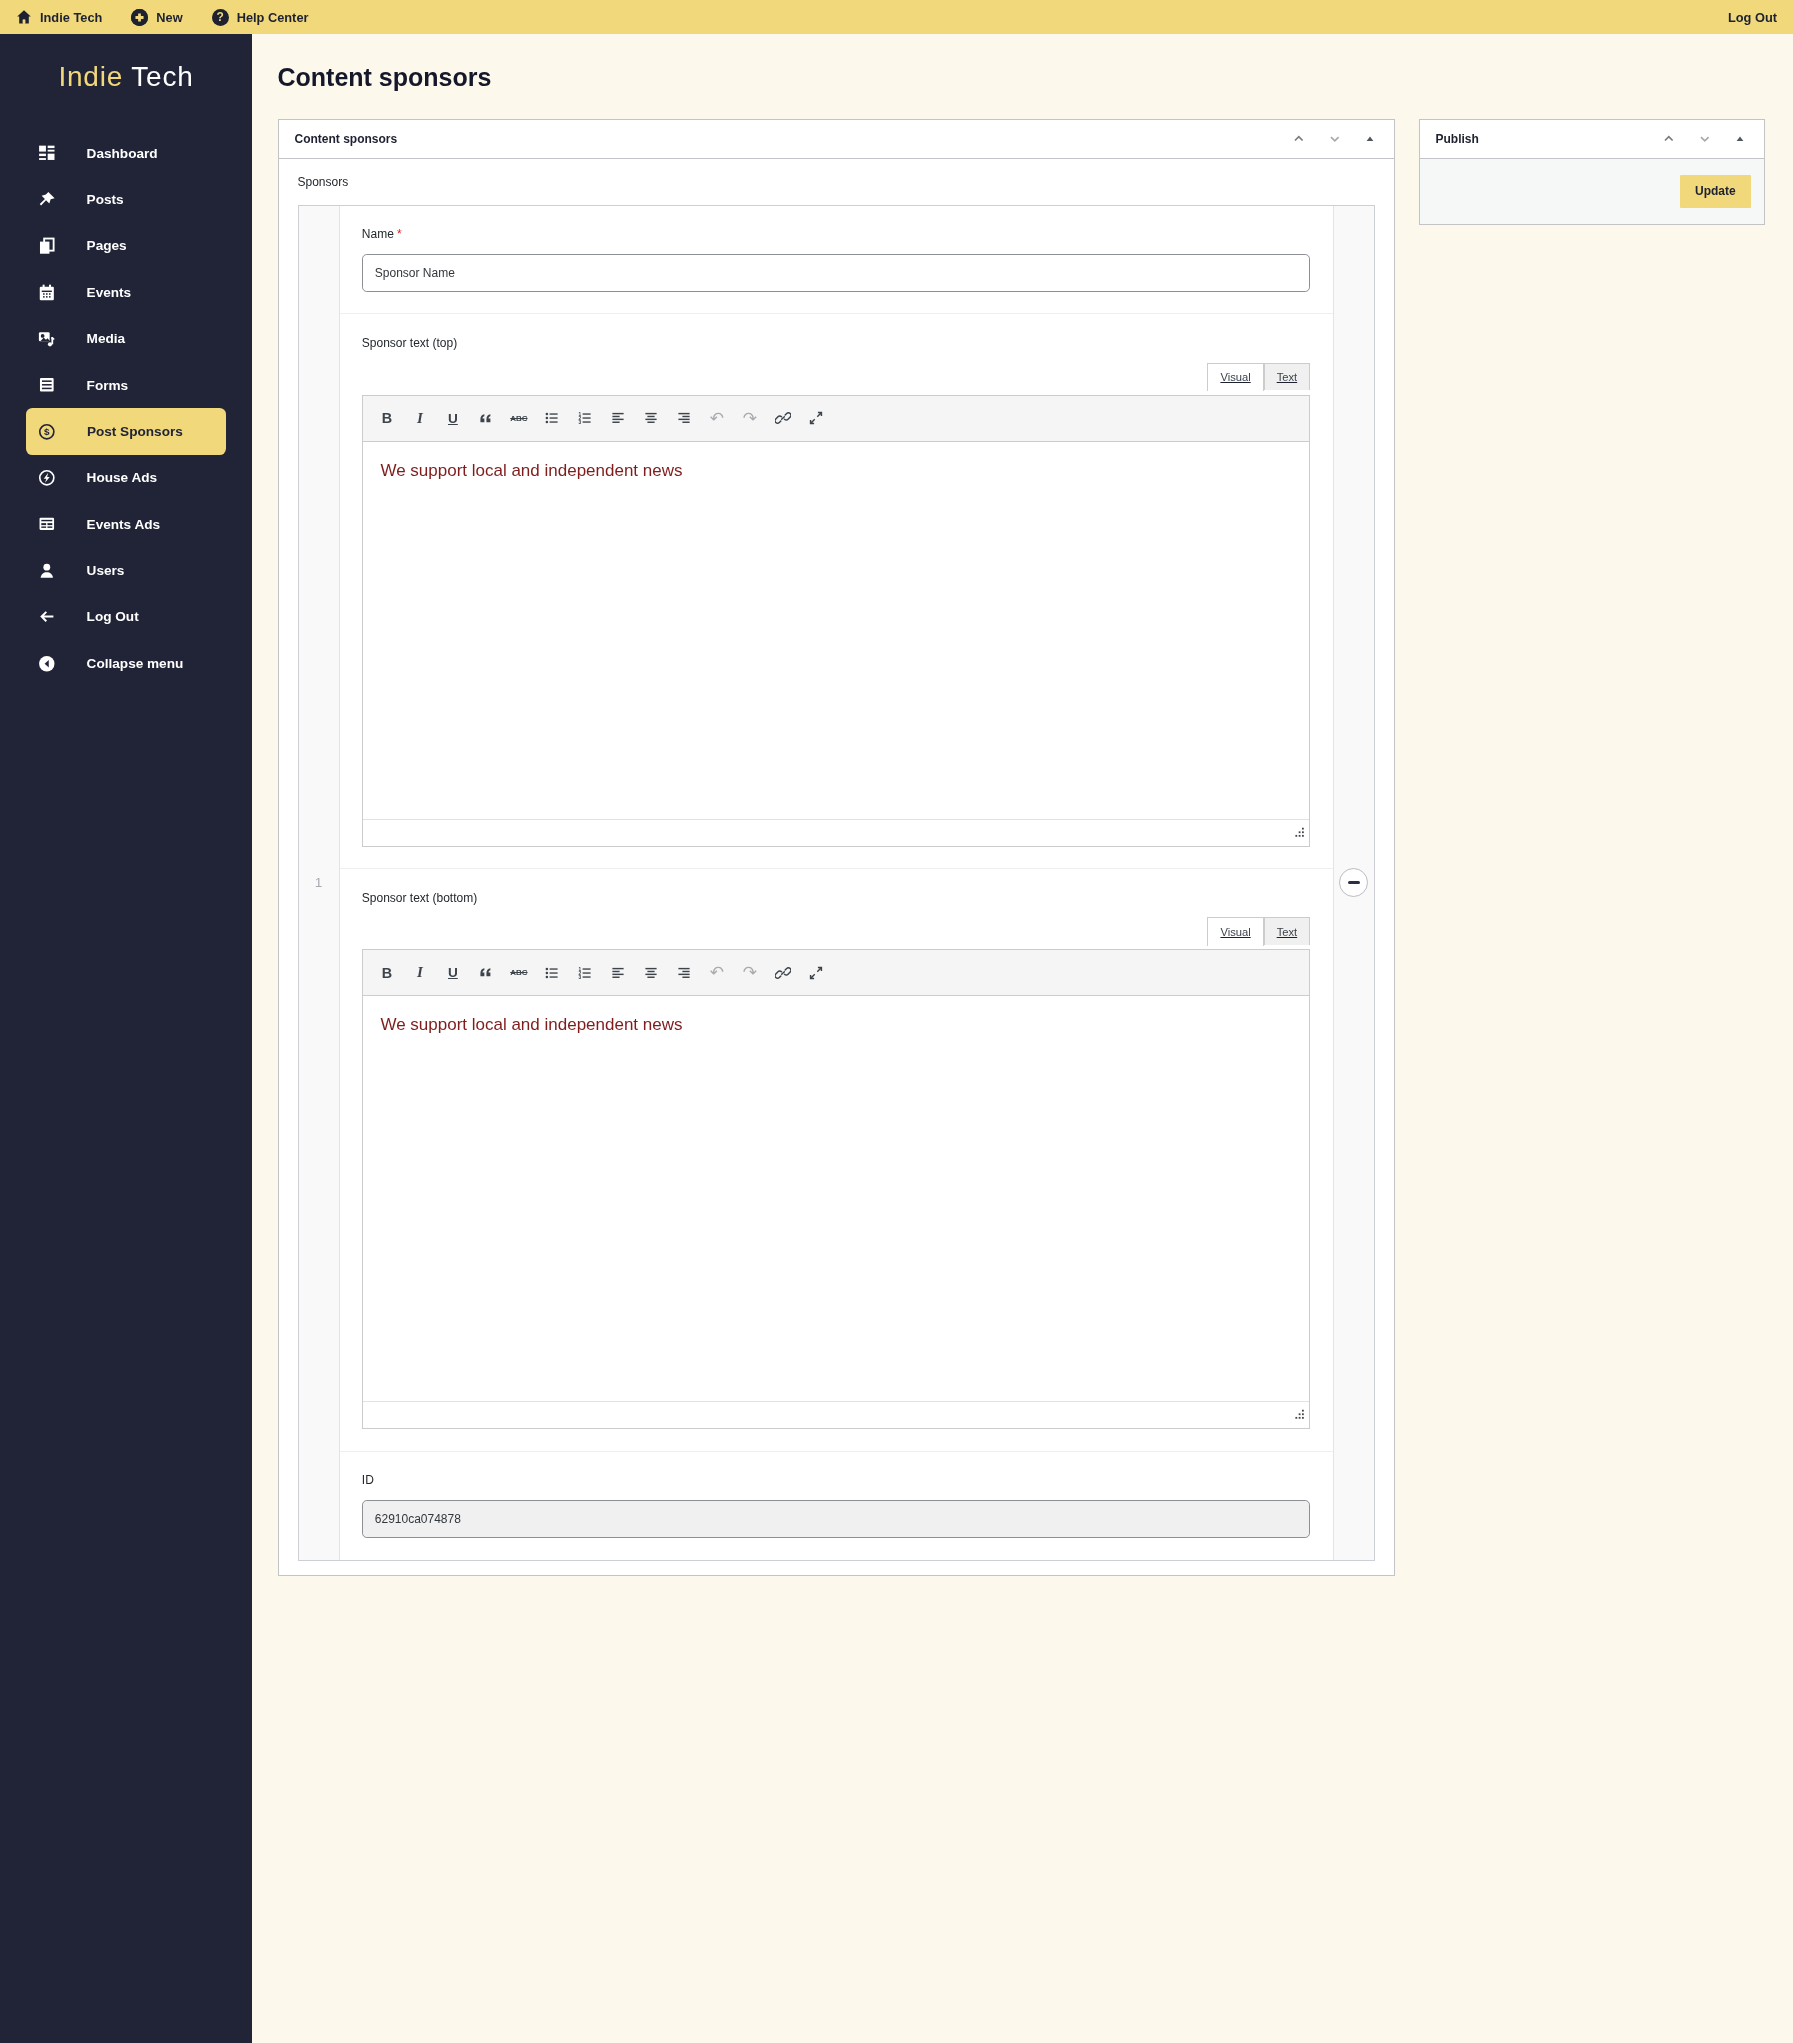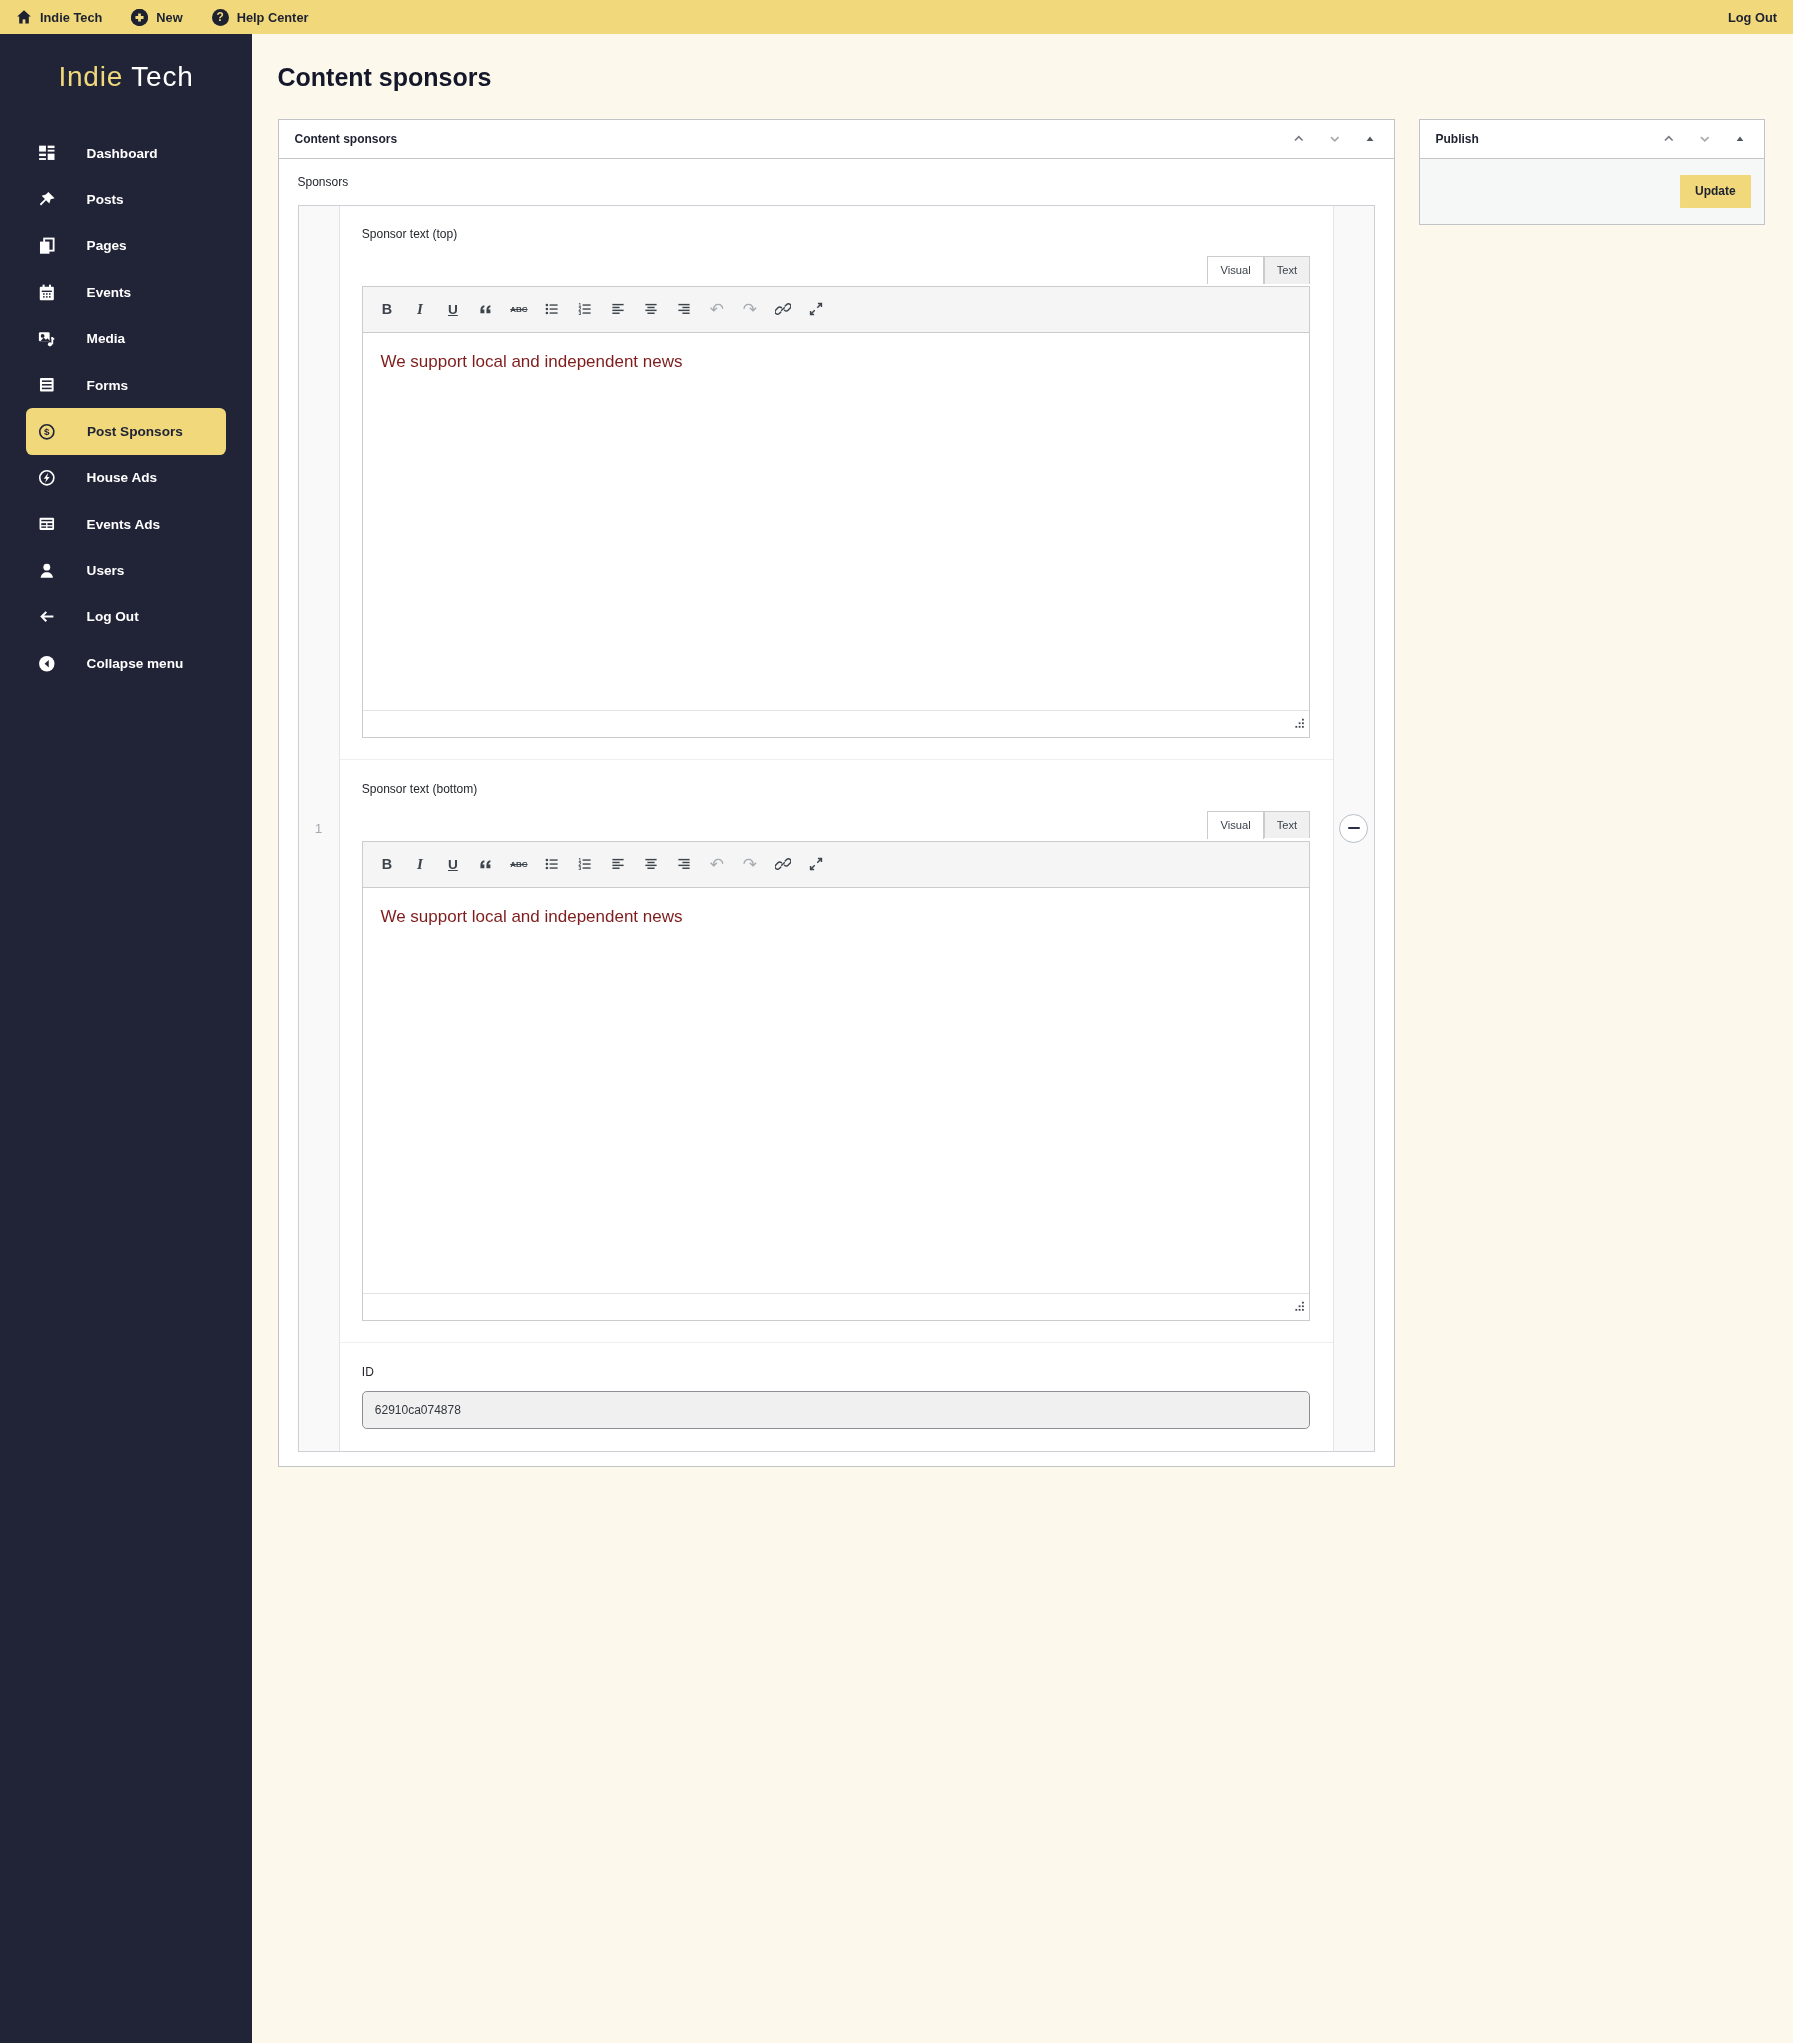--- a/index.html
+++ b/index.html
@@ -56,21 +56,21 @@
   .frow:last-child { border-bottom:none; }
   .flabel { display:block; font-size:12px; font-weight:500; color:#23282d; margin-bottom:12.8px; }
   .req { color:#e01e1e; margin-left:3.2px; }
   .txt { width:100%; height:38px; border:0.8px solid #8c8f94; border-radius:4.8px;
     padding:0 12px; font-size:12px; color:#32373c; background:#fff; font-family:"Liberation Sans",sans-serif; }
   .txt.readonly { background:#f0f0f1; }
   .logo-tile { width:185px; height:185px; background:#262939; color:#fff; display:flex;
     align-items:center; justify-content:center; font-size:36px; font-weight:700; letter-spacing:1.6px; }
   
   .editor {}
-  .ed-tabs { display:flex; justify-content:flex-end; align-items:center; height:32px; }
+  .ed-tabs { display:flex; justify-content:flex-end; align-items:flex-start; height:32px;text-decoration:underline; }
   .ed-tab { font-size:11.2px; padding:7.2px 12px; border:0.8px solid #ccc; border-bottom:none;
     cursor:pointer; color:#3c434a; }
   .ed-tab.active { background:#fff; position:relative; z-index:2; margin-bottom:-0.8px; padding-bottom:8px; }
   .ed-tab.inactive { background:#f0f0f1; }
   .ed-frame { border:0.8px solid #ccc; position:relative; z-index:1; }
   .ed-toolbar { background:#f5f5f5; border-bottom:0.8px solid #ccc; padding:8px 9.6px;
     display:flex; align-items:center; gap:4px; }
   .mbtn { width:29px; height:29px; border:none; background:transparent; display:flex;
     align-items:center; justify-content:center; color:#3c434a; cursor:pointer; border-radius:2.4px; }
   .mbtn.disabled { color:#a6abb0; }
@@ -291,20 +291,24 @@
         <div class="pb-body">
           <div class="group-label">Sponsors</div>
 
           <div class="repeater">
             <div class="numcol">
               <span>1</span>
             </div>
 
             <div class="fieldcol">
 
+              <div class="frow">
+                <label class="flabel"><span>Name</span><span class="req">*</span></label>
+                <input class="txt" type="text" value="Sponsor Name" style="">
+              </div>
 
 
               <div class="frow">
                 <label class="flabel">Sponsor text (top)</label>
                 <div class="editor">
                   <div class="ed-tabs">
                     <span class="ed-tab active">Visual</span>
                     <span class="ed-tab inactive">Text</span>
                   </div>
                   <div class="ed-frame">

